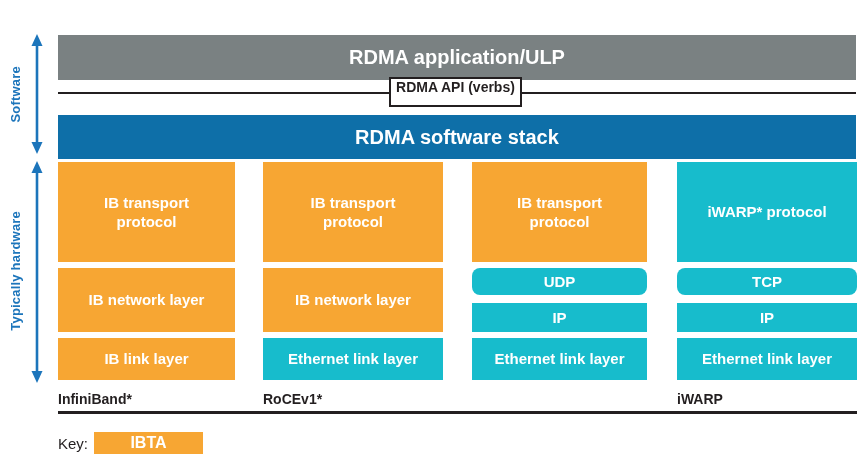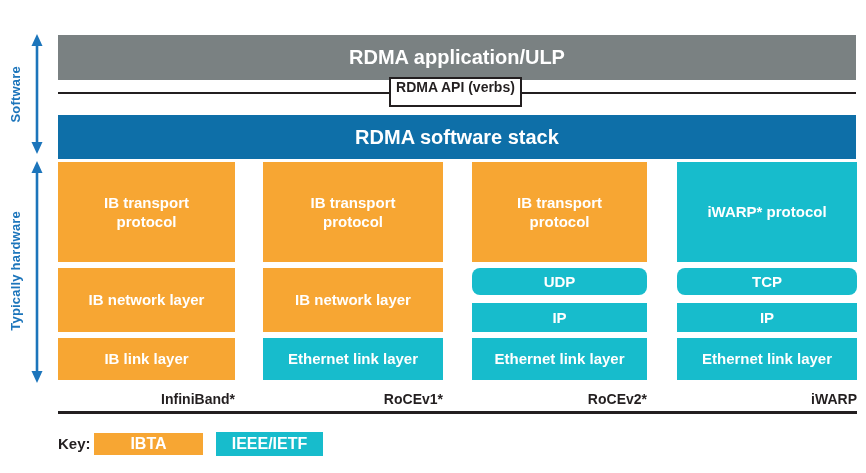--- a/index.html
+++ b/index.html
@@ -34,25 +34,25 @@
   .col4{left:677px;width:180px;}
   .pbox{display:flex;align-items:center;justify-content:center;text-align:center;
         color:#ffffff;font-weight:bold;font-size:15px;line-height:1.3;box-sizing:border-box;}
   .ibta{background:var(--ibta-orange);}
   .ieee{background:var(--ieee-cyan);}
   .size-tall{height:100px;padding:0 30px;}
   .size-mid{height:64px;margin-top:6px;padding:0 6px;}
   .size-small{height:27px;margin-top:6px;border-radius:8px;}
   .size-small2{height:29px;margin-top:8px;}
   .size-short{height:42px;margin-top:6px;padding:0 4px;}
-  .col-label{margin-top:11px;text-align:right;font-size:14px;font-weight:bold;color:var(--line-dark);}
+  .col-label{margin-top:11px;text-align:left;font-size:14px;font-weight:bold;color:var(--line-dark);}
 
   
   .bottom-line{position:absolute;left:58px;top:411px;width:799px;height:3px;background:var(--line-dark);}
-  .key-label{position:absolute;left:58px;top:435px;font-size:15px;font-weight:bold;color:var(--line-dark);}
+  .key-label{position:absolute;left:58px;top:435px;font-size:15px;font-weight:normal;color:var(--line-dark);}
   .key-items{position:absolute;left:94px;top:432px;display:flex;align-items:center;gap:13px;}
   .key-swatch{display:flex;align-items:center;justify-content:center;color:#ffffff;
               font-weight:bold;font-size:16px;}
   .key-ibta{width:109px;height:22px;}
   .key-ieee{width:107px;height:24px;}
 </style>
 </head>
 <body>
 
 <div id="canvas">
@@ -99,31 +99,29 @@
         <div class="pbox ibta size-tall">IB transport protocol</div>
         <div class="pbox ibta size-mid">IB network layer</div>
         <div class="pbox ieee size-short">Ethernet link layer</div>
         <div class="col-label">RoCEv1*</div>
       </div>
       <div class="column col3">
         <div class="pbox ibta size-tall">IB transport protocol</div>
         <div class="pbox ieee size-small">UDP</div>
         <div class="pbox ieee size-small2">IP</div>
         <div class="pbox ieee size-short">Ethernet link layer</div>
-        <div class="col-label">RoCEv2*</div>
       </div>
       <div class="column col4">
         <div class="pbox ieee size-tall">iWARP* protocol</div>
         <div class="pbox ieee size-small">TCP</div>
         <div class="pbox ieee size-small2">IP</div>
         <div class="pbox ieee size-short">Ethernet link layer</div>
         <div class="col-label">iWARP</div>
       </div>
     </div>
 
   <div class="bottom-line"></div>
   <div class="key-label">Key:</div>
   <div class="key-items" id="key-host">
       <div class="key-swatch ibta key-ibta">IBTA</div>
-      <div class="key-swatch ieee key-ieee">IEEE/IETF</div>
     </div>
 
 </div>
 
 </body></html>

